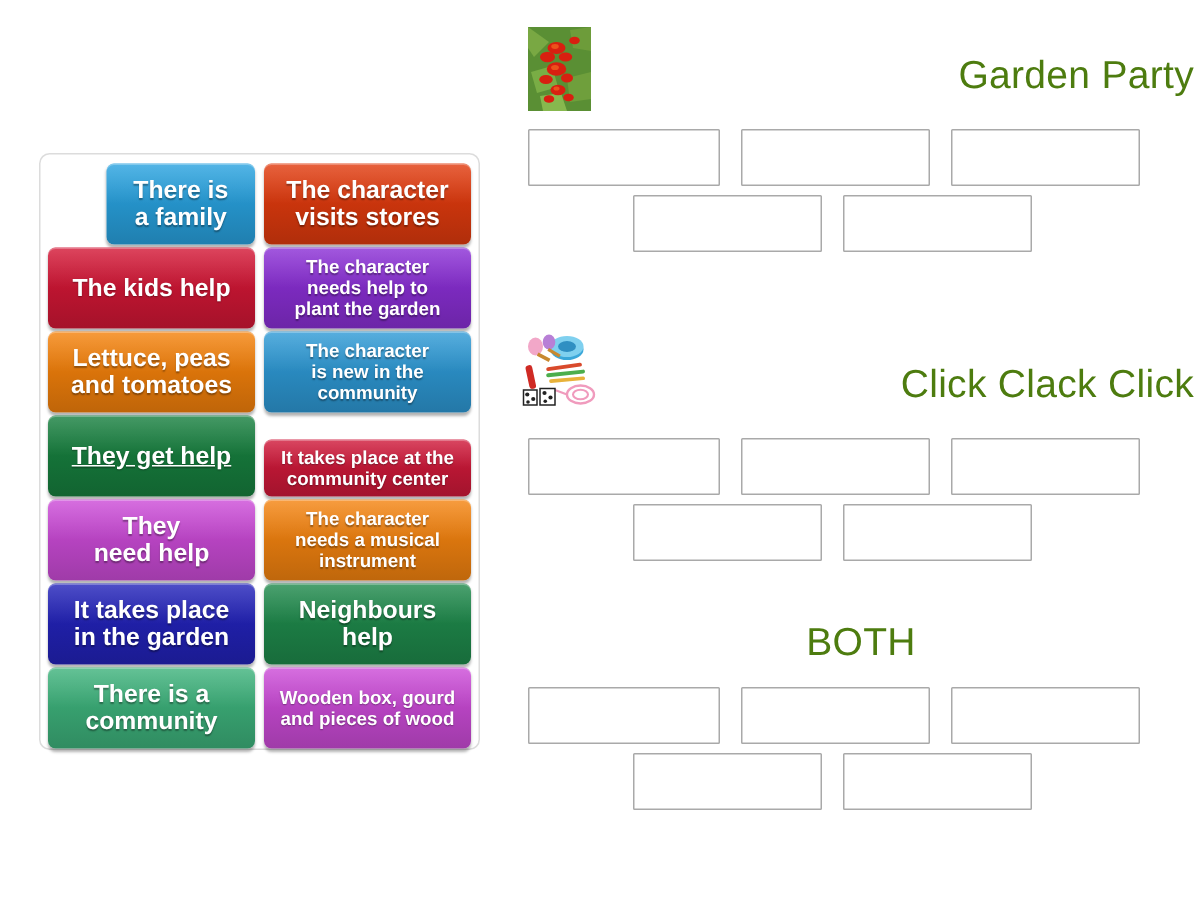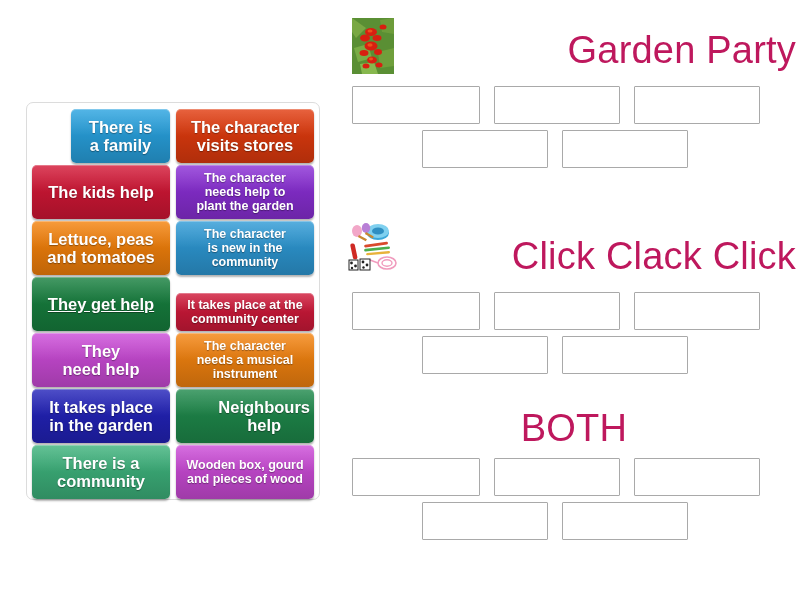--- a/index.html
+++ b/index.html
@@ -97,23 +97,23 @@
     overflow: hidden;
     background: #ffffff;
   }
   .group-thumb svg { display: block; }
 
   .group-title {
     position: absolute;
     right: 0;
     top: 50%;
     transform: translateY(-50%);
-    font-size: 38px;
+    font-size: 26px;
     font-weight: 400;
-    color: #be185d;
+    color: #4d7c0f;
     white-space: nowrap;
     letter-spacing: 0.2px;
   }
   .group-title.center {
     right: auto;
     left: 0;
     width: 444px;
     text-align: center;
   }
 
@@ -171,21 +171,21 @@
         </div>
         <div class="tile fs-big" style="background: linear-gradient(rgb(204, 75, 216), rgb(159, 59, 168));">
           <span class="tile-txt">They<br>need help</span>
         </div>
         <div class="tile fs-small" style="background: linear-gradient(rgb(245, 132, 16), rgb(191, 103, 12));">
           <span class="tile-txt">The character<br>needs a musical<br>instrument</span>
         </div>
         <div class="tile fs-big" style="background: linear-gradient(rgb(35, 35, 186), rgb(27, 27, 145)); text-align: right;">
           <span class="tile-txt">It takes place<br>in the garden</span>
         </div>
-        <div class="tile fs-big" style="background: linear-gradient(rgb(31, 138, 76), rgb(24, 108, 59)); justify-content: flex-end;">
+        <div class="tile fs-big" style="background: linear-gradient(rgb(31, 138, 76), rgb(24, 108, 59));">
           <span class="tile-txt">Neighbours<br>help</span>
         </div>
         <div class="tile fs-big" style="background: linear-gradient(rgb(62, 179, 124), rgb(48, 140, 97));">
           <span class="tile-txt">There is a<br>community</span>
         </div>
         <div class="tile fs-small" style="background: linear-gradient(rgb(204, 75, 216), rgb(159, 59, 168));">
           <span class="tile-txt">Wooden box, gourd<br>and pieces of wood</span>
         </div>
       </div>
   </div>

